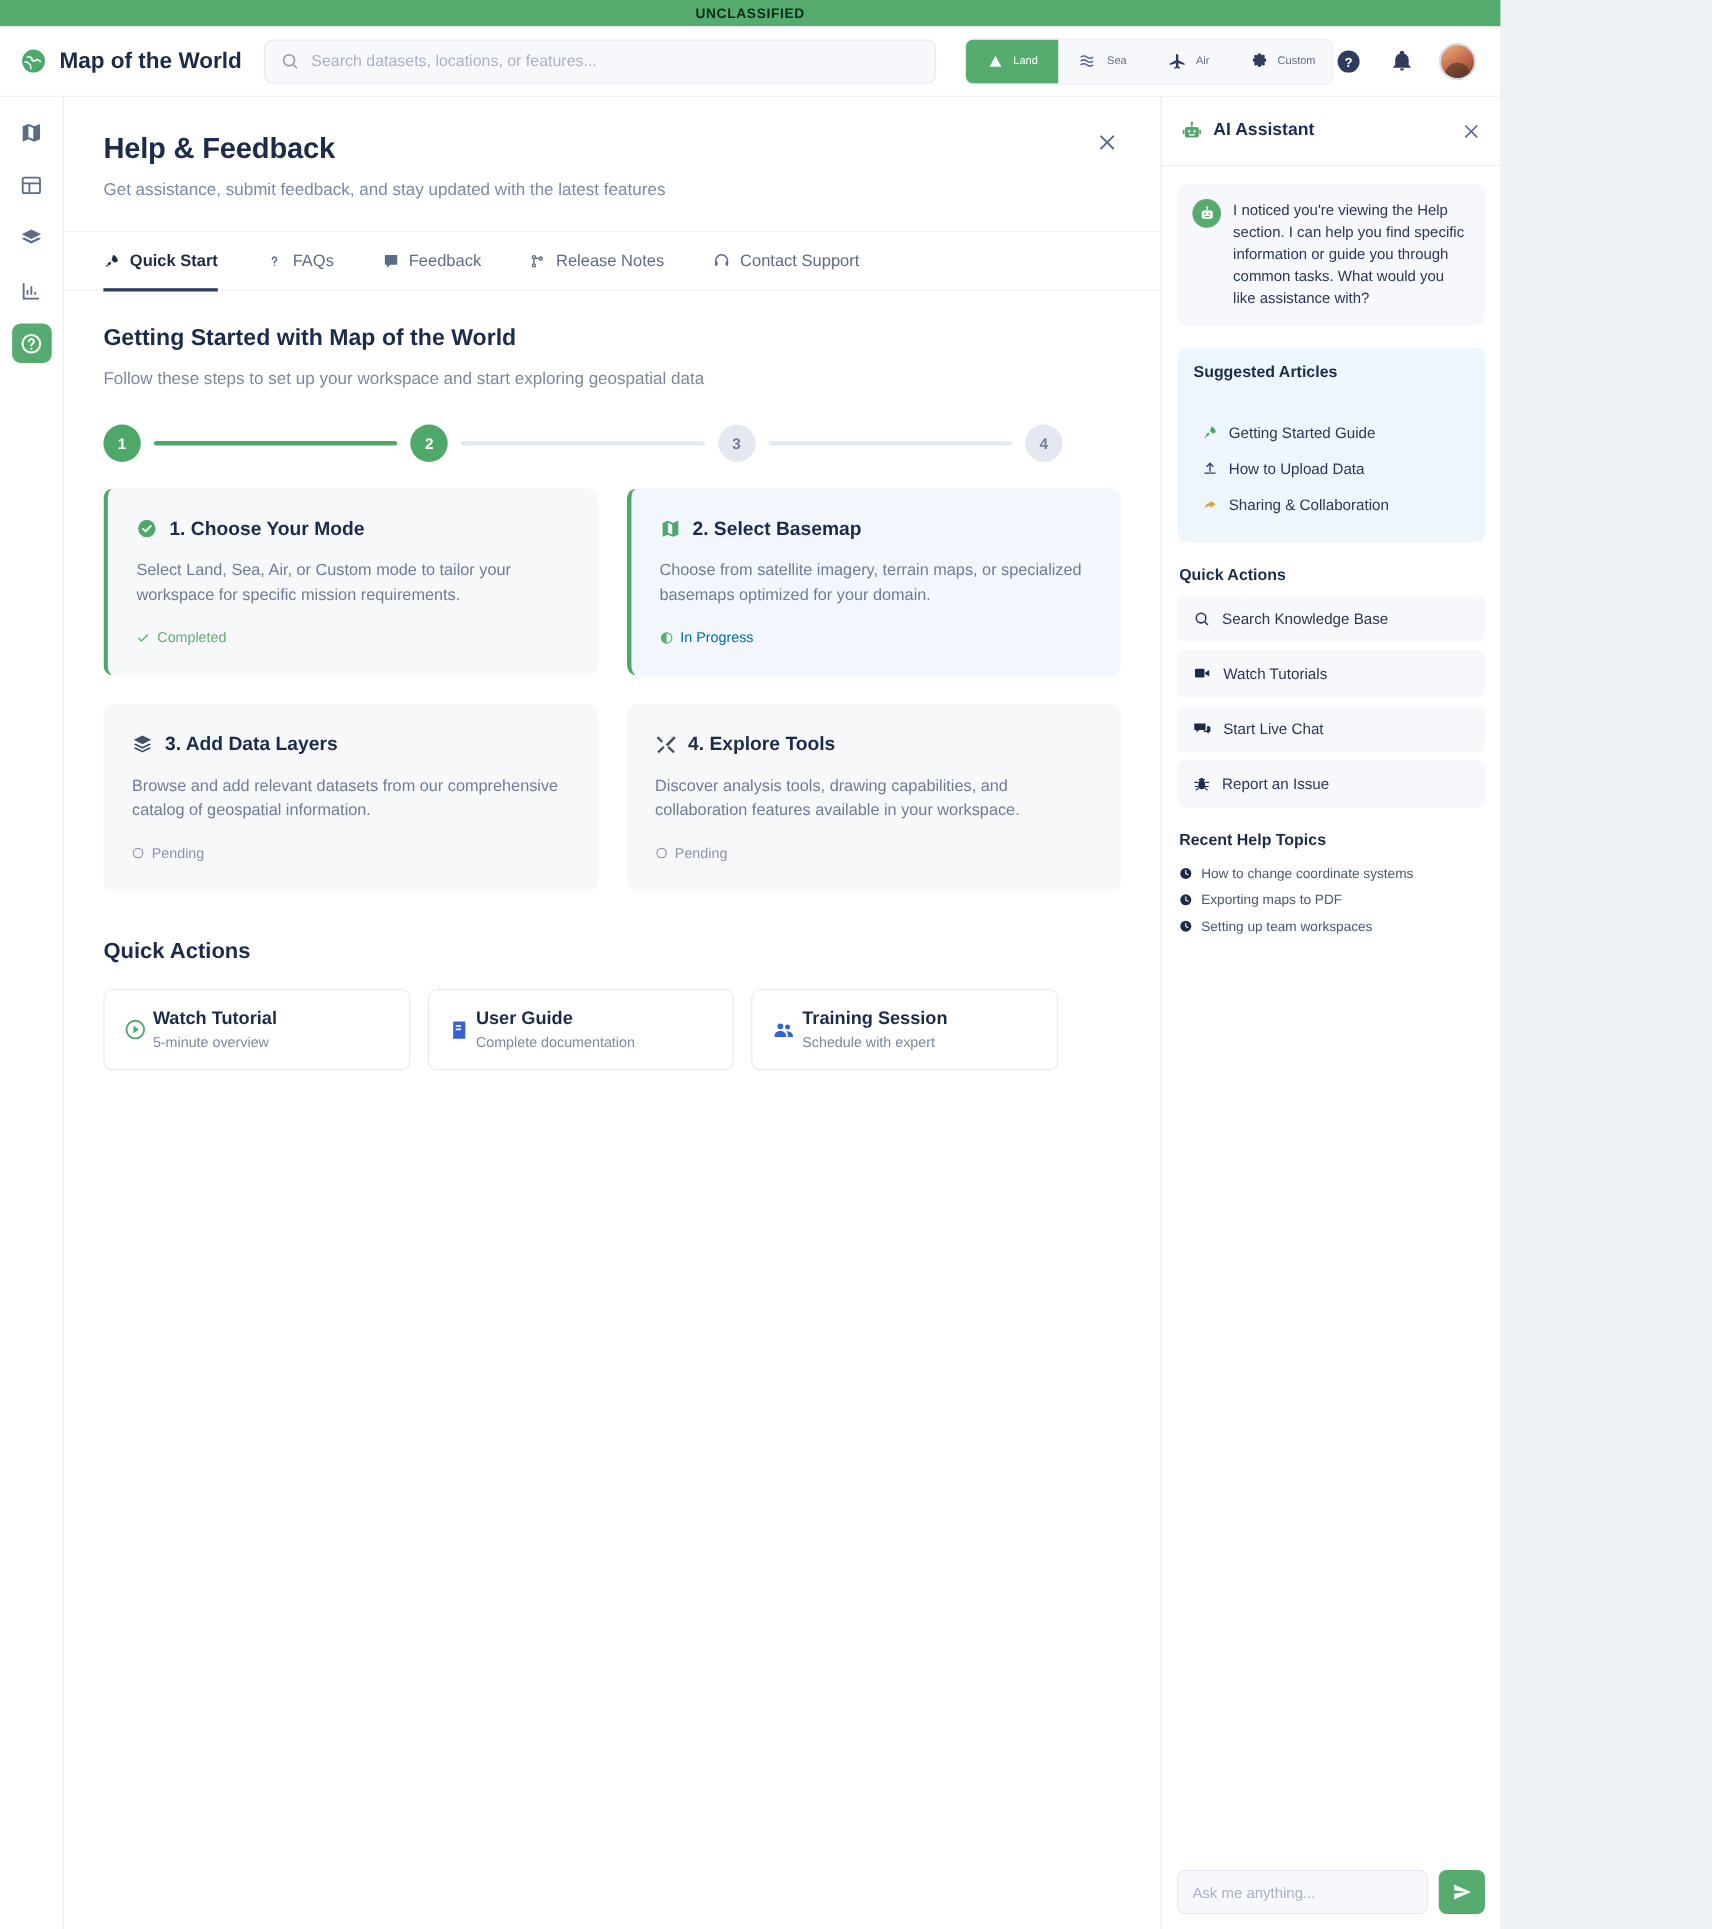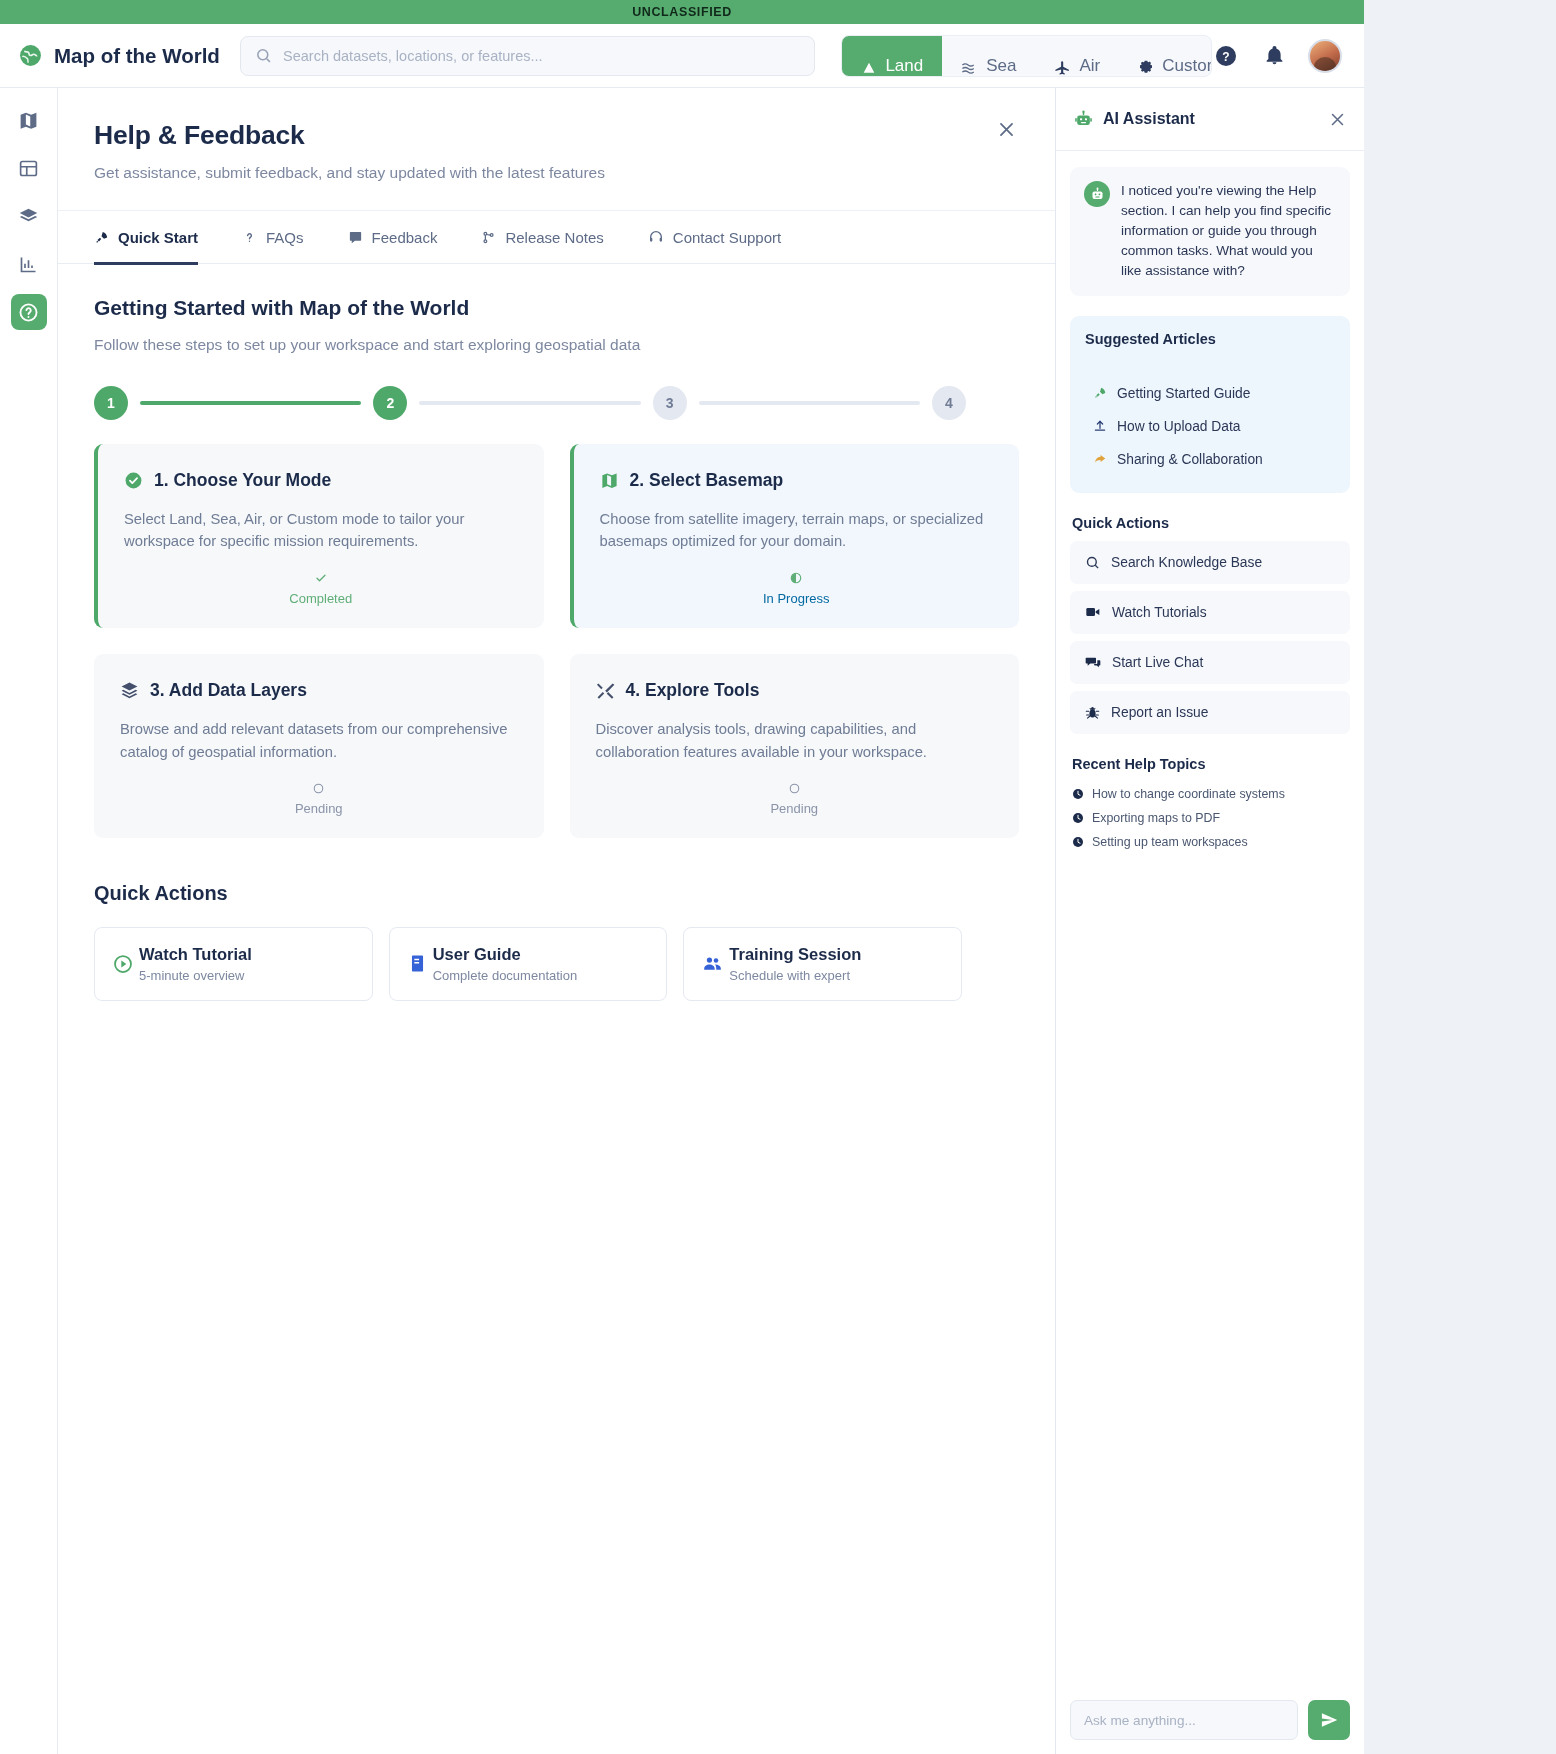--- a/index.html
+++ b/index.html
@@ -41,22 +41,22 @@
     font-size: 14.5px; font-family: inherit; color: #2b3756;
   }
   .searchwrap input::placeholder { color: #a9b2c4; }
 
   .modes {
     margin-left: 26px; height: 42px; display: flex; align-items: stretch;
     background: #f6f8fb; border-radius: 8px; overflow: hidden;
     border: 1px solid #eaeef5;
   }
   .mode {
-    display: flex; align-items: flex-end; gap: 8px; padding: 0 19px;
-    font-size: 17px; color: #5d6b87; cursor: pointer; user-select: none;
+    display: flex; align-items: center; gap: 8px; padding: 0 19px;
+    font-size: 10px; color: #5d6b87; cursor: pointer; user-select: none;
   }
   .mode.active { background: #56ab6e; color: #fff; font-weight: 500; }
 
   .topicons { margin-left: auto; display: flex; align-items: center; gap: 20px; }
   .iconbtn { width: 28px; height: 28px; display: flex; align-items: center; justify-content: center; cursor: pointer; }
   .avatar {
     width: 34px; height: 34px; border-radius: 50%;
     background: linear-gradient(150deg,#f0b27a 0%, #c0694a 55%, #7a3f2c 100%);
     border: 2px solid #d8dee9; position: relative; overflow: hidden;
   }
@@ -125,21 +125,21 @@
   .cards { display: grid; grid-template-columns: 1fr 1fr; gap: 26px; margin-top: 6px; }
   .card {
     background: #f6f8fa; border-radius: 9px; padding: 26px 26px 22px 26px;
     min-height: 170px; position: relative;
   }
   .card.completed { border-left: 4px solid #4ea86a; }
   .card.progress { background: #f1f7fd; border-left: 4px solid #4ea86a; }
   .card-head { display: flex; align-items: center; gap: 11px; }
   .card-title { font-size: 17.5px; font-weight: bold; color: #1c2b4a; }
   .card-desc { margin-top: 17px; font-size: 14.8px; line-height: 1.5; color: #6f7c95; }
-  .card-status { margin-top: 20px; font-size: 13px; display: flex; align-items: center; gap: 7px; flex-direction: column; }
+  .card-status { margin-top: 20px; font-size: 13px; display: flex; align-items: center; gap: 7px; }
   .st-completed { color: #5fae77; }
   .st-progress  { color: #0369a1; }
   .st-pending   { color: #8b94a9; }
 
   
   .qa-title { font-size: 20px; font-weight: bold; color: #1c2b4a; margin: 44px 0 22px 0; }
   .qa-grid { display: grid; grid-template-columns: repeat(3, 1fr); gap: 16px; width: 868px; }
   .qa-card {
     background: #ffffff; border: 1px solid #e5e9f1; border-radius: 8px;
     padding: 17px 18px; display: flex; align-items: center; gap: 6px; cursor: pointer;

